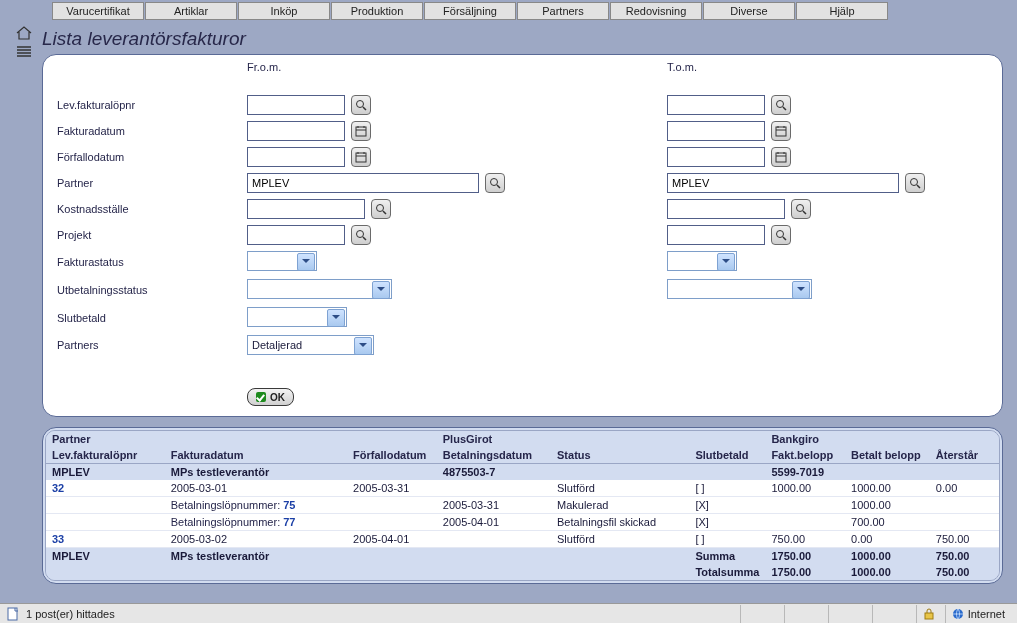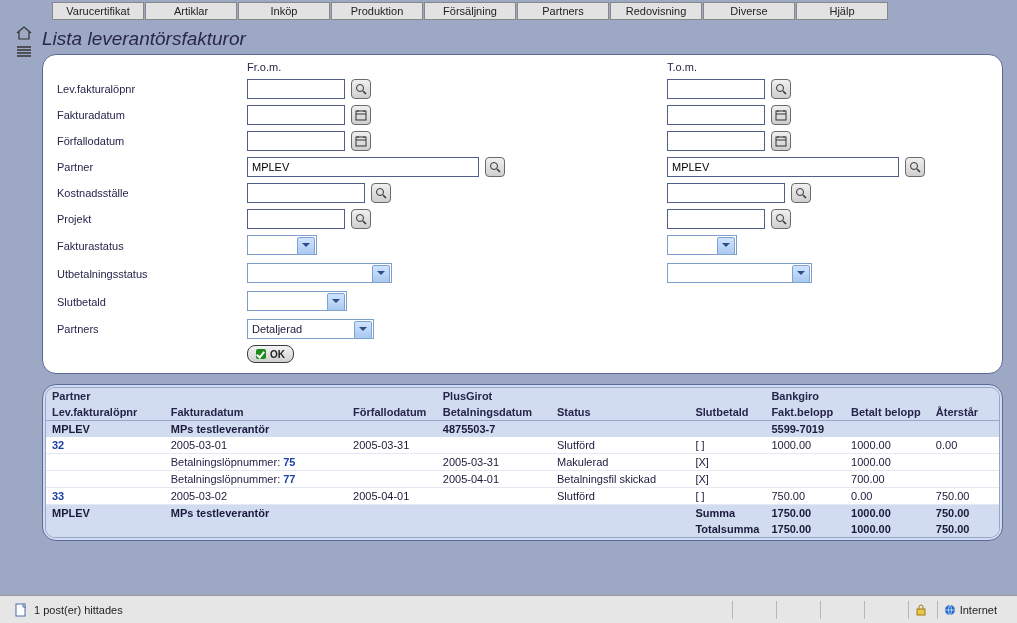--- a/index.html
+++ b/index.html
@@ -57,21 +57,21 @@
     padding: 6px 14px 10px 14px;
     margin: 0 6px 10px 6px;
   }
   .form-area {
     display: grid;
     grid-template-columns: 190px 420px 280px;
     row-gap: 6px;
     align-items: center;
   }
   .form-label { color: #25254a; }
-  .col-header { color: #25254a; margin-bottom: 0; }
+  .col-header { color: #25254a; margin-bottom: 16px; }
   .input-text {
     height: 20px;
     border: 1px solid #515e88;
     background: #fff;
     font-size: 11px;
     padding: 0 4px;
     vertical-align: middle;
   }
   .w100 { width: 98px; }
   .w115 { width: 118px; }
@@ -125,20 +125,21 @@
     gap: 4px;
     height: 18px;
     padding: 0 8px;
     border: 1px solid #3a3a3a;
     border-radius: 8px;
     background: linear-gradient(#f3f3f3,#d0d0d0);
     font-size: 10px;
     font-weight: bold;
     cursor: pointer;
     color: #222;
+    margin-top: 27px;
   }
   .ok-check {
     width: 10px; height: 10px;
     background: #1d8a1d;
     border-radius: 2px;
     position: relative;
   }
   .ok-check::after {
     content: "";
     position: absolute;
@@ -185,29 +186,29 @@
   .col-bdat { width: 115px; }
   .col-status { width: 140px; }
   .col-slut { width: 60px; text-align: center; }
   .col-fb { width: 80px; }
   .col-bb { width: 85px; }
   .col-ater { width: 70px; }
 
   .statusbar {
     position: absolute;
     left: 0; right: 0; bottom: 0;
-    height: 28px;
+    height: 20px;
     background: #e6e6e6;
     border-top: 1px solid #999;
     display: flex;
     align-items: center;
     justify-content: space-between;
     font-size: 11px;
     color: #222;
-    padding: 0 14px;
+    padding: 0 6px;
   }
   .statusbar .seg {
     border-left: 1px solid #b8b8b8;
     padding: 0 6px;
     height: 18px;
     display: flex;
     align-items: center;
     gap: 4px;
   }
   .statusbar .left { display: flex; align-items: center; gap: 6px; }

